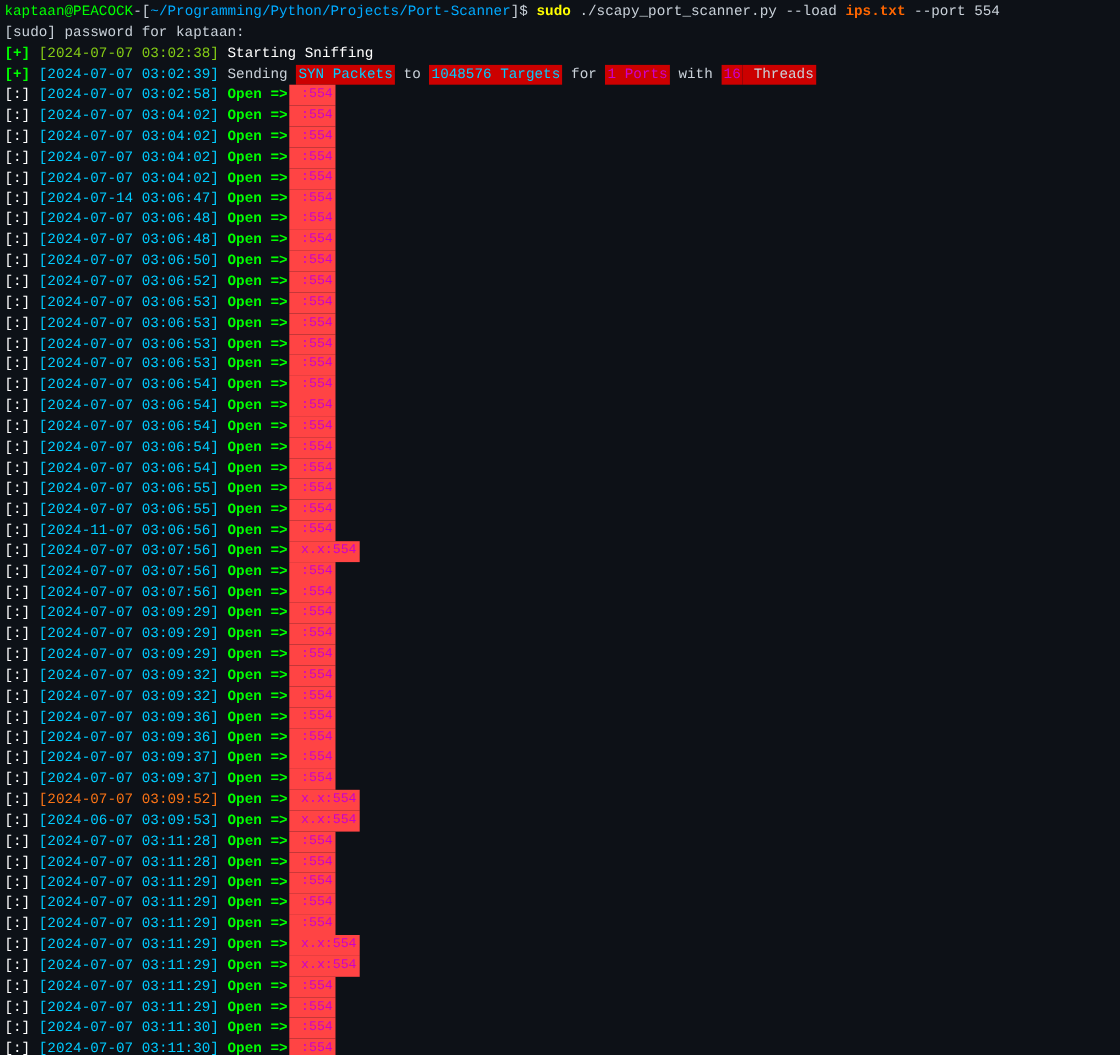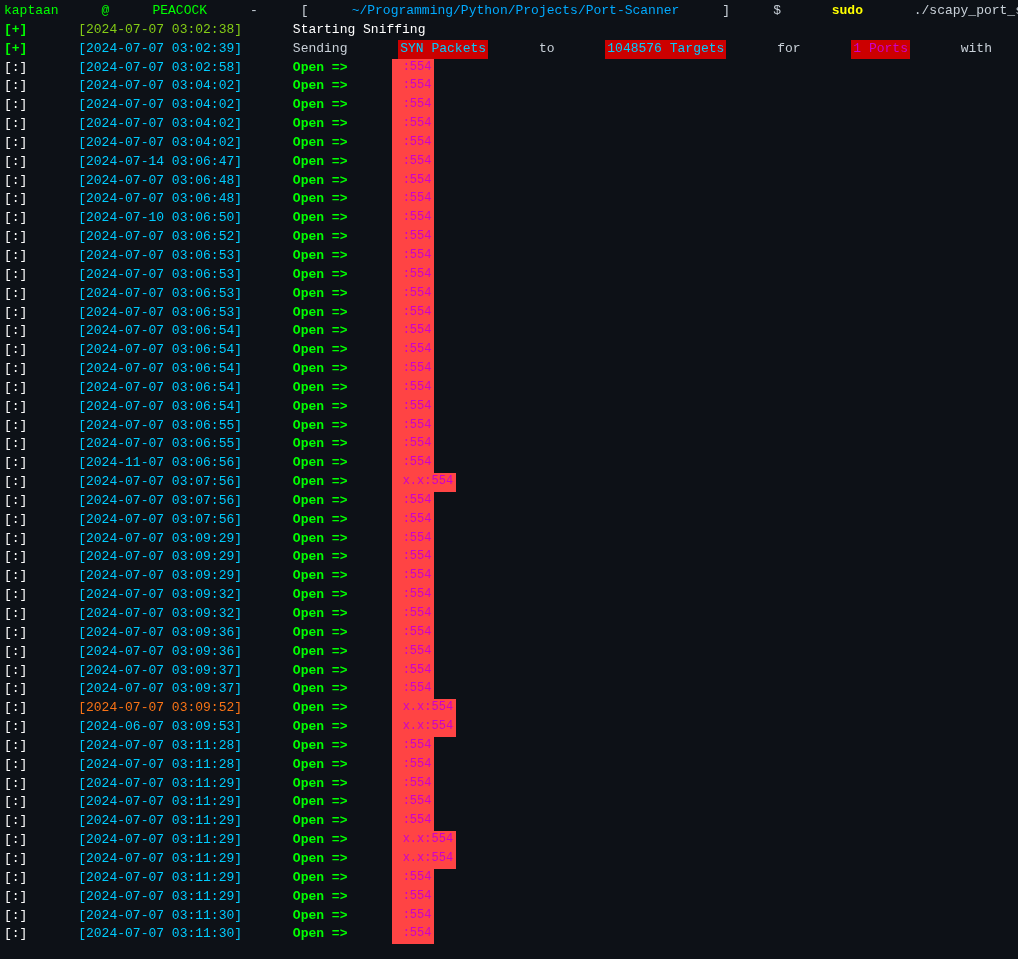--- a/index.html
+++ b/index.html
@@ -14,21 +14,20 @@
     }
     .terminal {
       background-color: #0d1117;
       padding: 2px 4px;
       line-height: 1.45;
     }
     .line {
       display: flex;
       flex-wrap: nowrap;
       white-space: pre;
-      gap: 43px;
     }
     .prompt-user { color: #00ff00; }
     .prompt-at { color: #00ff00; }
     .prompt-host { color: #00ff00; }
     .prompt-dash { color: #c9d1d9; }
     .prompt-path { color: #00aaff; }
     .prompt-dollar { color: #c9d1d9; }
     .cmd-sudo { color: #ffff00; font-weight: bold; }
     .cmd-script { color: #c9d1d9; }
     .cmd-flag { color: #c9d1d9; }
@@ -37,39 +36,42 @@
   </style>
 </head>
 <body>
 
 <div class="terminal">
 
   <div class="line">
     <span class="prompt-user">kaptaan</span><span class="prompt-at">@</span><span class="prompt-host">PEACOCK</span><span class="prompt-dash">-</span><span style="color:#c9d1d9">[</span><span class="prompt-path">~/Programming/Python/Projects/Port-Scanner</span><span style="color:#c9d1d9">]</span><span class="prompt-dollar">$ </span><span class="cmd-sudo">sudo</span><span class="cmd-script"> ./scapy_port_scanner.py --load </span><span class="cmd-ips">ips.txt</span><span class="cmd-flag"> --port 554</span>
   </div>
 
+  <div class="line">
+    <span class="sudo-prompt">[sudo] password for kaptaan:</span>
+  </div>
 
   <div class="line">
     <span style="color:#00ff00;font-weight:bold">[+] </span><span style="color:#84cc16">[2024-07-07 03:02:38]</span><span style="color:#ffffff"> Starting Sniffing</span>
   </div>
 
   <div class="line">
     <span style="color:#00ff00;font-weight:bold">[+] </span><span style="color:#00ccff">[2024-07-07 03:02:39]</span><span style="color:#c9d1d9"> Sending </span><span style="background-color:#cc0000;color:#00ccff;padding:0 2px">SYN Packets</span><span style="color:#c9d1d9"> to </span><span style="background-color:#cc0000;color:#00ccff;padding:0 2px">1048576 Targets</span><span style="color:#c9d1d9"> for </span><span style="background-color:#cc0000;color:#cc00cc;padding:0 2px">1 Ports</span><span style="color:#c9d1d9"> with </span><span style="background-color:#cc0000;color:#cc00cc;padding:0 2px">16</span><span style="background-color:#cc0000;color:#c9d1d9;padding:0 2px"> Threads</span>
   </div>
 
   <div id="log-lines">
       <div class="line"><span style="color:#ffffff;font-weight:normal">[:] </span><span style="color:#00ccff">[2024-07-07 03:02:58]</span><span style="color:#00ff00;font-weight:bold"> Open =&gt;</span><span style="display:inline-block;background-color:#ff4444;color:#cc00cc;padding:0 3px;min-width:28px;margin-left:2px;font-size:12px">&nbsp;:554</span></div>
       <div class="line"><span style="color:#ffffff;font-weight:normal">[:] </span><span style="color:#00ccff">[2024-07-07 03:04:02]</span><span style="color:#00ff00;font-weight:bold"> Open =&gt;</span><span style="display:inline-block;background-color:#ff4444;color:#cc00cc;padding:0 3px;min-width:28px;margin-left:2px;font-size:12px">&nbsp;:554</span></div>
       <div class="line"><span style="color:#ffffff;font-weight:normal">[:] </span><span style="color:#00ccff">[2024-07-07 03:04:02]</span><span style="color:#00ff00;font-weight:bold"> Open =&gt;</span><span style="display:inline-block;background-color:#ff4444;color:#cc00cc;padding:0 3px;min-width:28px;margin-left:2px;font-size:12px">&nbsp;:554</span></div>
       <div class="line"><span style="color:#ffffff;font-weight:normal">[:] </span><span style="color:#00ccff">[2024-07-07 03:04:02]</span><span style="color:#00ff00;font-weight:bold"> Open =&gt;</span><span style="display:inline-block;background-color:#ff4444;color:#cc00cc;padding:0 3px;min-width:28px;margin-left:2px;font-size:12px">&nbsp;:554</span></div>
       <div class="line"><span style="color:#ffffff;font-weight:normal">[:] </span><span style="color:#00ccff">[2024-07-07 03:04:02]</span><span style="color:#00ff00;font-weight:bold"> Open =&gt;</span><span style="display:inline-block;background-color:#ff4444;color:#cc00cc;padding:0 3px;min-width:28px;margin-left:2px;font-size:12px">&nbsp;:554</span></div>
       <div class="line"><span style="color:#ffffff;font-weight:normal">[:] </span><span style="color:#00ccff">[2024-07-14 03:06:47]</span><span style="color:#00ff00;font-weight:bold"> Open =&gt;</span><span style="display:inline-block;background-color:#ff4444;color:#cc00cc;padding:0 3px;min-width:28px;margin-left:2px;font-size:12px">&nbsp;:554</span></div>
       <div class="line"><span style="color:#ffffff;font-weight:normal">[:] </span><span style="color:#00ccff">[2024-07-07 03:06:48]</span><span style="color:#00ff00;font-weight:bold"> Open =&gt;</span><span style="display:inline-block;background-color:#ff4444;color:#cc00cc;padding:0 3px;min-width:28px;margin-left:2px;font-size:12px">&nbsp;:554</span></div>
       <div class="line"><span style="color:#ffffff;font-weight:normal">[:] </span><span style="color:#00ccff">[2024-07-07 03:06:48]</span><span style="color:#00ff00;font-weight:bold"> Open =&gt;</span><span style="display:inline-block;background-color:#ff4444;color:#cc00cc;padding:0 3px;min-width:28px;margin-left:2px;font-size:12px">&nbsp;:554</span></div>
-      <div class="line"><span style="color:#ffffff;font-weight:normal">[:] </span><span style="color:#00ccff">[2024-07-10 03:06:50]</span><span style="color:#00ff00;font-weight:bold"> Open =&gt;</span><span style="display:inline-block;background-color:#ff4444;color:#cc00cc;padding:0 3px;min-width:28px;margin-left:2px;font-size:12px">&nbsp;:554</span></div>
+      <div class="line"><span style="color:#ffffff;font-weight:normal">[:] </span><span style="color:#00ccff">[2024-07-07 03:06:50]</span><span style="color:#00ff00;font-weight:bold"> Open =&gt;</span><span style="display:inline-block;background-color:#ff4444;color:#cc00cc;padding:0 3px;min-width:28px;margin-left:2px;font-size:12px">&nbsp;:554</span></div>
       <div class="line"><span style="color:#ffffff;font-weight:normal">[:] </span><span style="color:#00ccff">[2024-07-07 03:06:52]</span><span style="color:#00ff00;font-weight:bold"> Open =&gt;</span><span style="display:inline-block;background-color:#ff4444;color:#cc00cc;padding:0 3px;min-width:28px;margin-left:2px;font-size:12px">&nbsp;:554</span></div>
       <div class="line"><span style="color:#ffffff;font-weight:normal">[:] </span><span style="color:#00ccff">[2024-07-07 03:06:53]</span><span style="color:#00ff00;font-weight:bold"> Open =&gt;</span><span style="display:inline-block;background-color:#ff4444;color:#cc00cc;padding:0 3px;min-width:28px;margin-left:2px;font-size:12px">&nbsp;:554</span></div>
       <div class="line"><span style="color:#ffffff;font-weight:normal">[:] </span><span style="color:#00ccff">[2024-07-07 03:06:53]</span><span style="color:#00ff00;font-weight:bold"> Open =&gt;</span><span style="display:inline-block;background-color:#ff4444;color:#cc00cc;padding:0 3px;min-width:28px;margin-left:2px;font-size:12px">&nbsp;:554</span></div>
       <div class="line"><span style="color:#ffffff;font-weight:normal">[:] </span><span style="color:#00ccff">[2024-07-07 03:06:53]</span><span style="color:#00ff00;font-weight:bold"> Open =&gt;</span><span style="display:inline-block;background-color:#ff4444;color:#cc00cc;padding:0 3px;min-width:28px;margin-left:2px;font-size:12px">&nbsp;:554</span></div>
       <div class="line"><span style="color:#ffffff;font-weight:normal">[:] </span><span style="color:#00ccff">[2024-07-07 03:06:53]</span><span style="color:#00ff00;font-weight:bold"> Open =&gt;</span><span style="display:inline-block;background-color:#ff4444;color:#cc00cc;padding:0 3px;min-width:28px;margin-left:2px;font-size:12px">&nbsp;:554</span></div>
       <div class="line"><span style="color:#ffffff;font-weight:normal">[:] </span><span style="color:#00ccff">[2024-07-07 03:06:54]</span><span style="color:#00ff00;font-weight:bold"> Open =&gt;</span><span style="display:inline-block;background-color:#ff4444;color:#cc00cc;padding:0 3px;min-width:28px;margin-left:2px;font-size:12px">&nbsp;:554</span></div>
       <div class="line"><span style="color:#ffffff;font-weight:normal">[:] </span><span style="color:#00ccff">[2024-07-07 03:06:54]</span><span style="color:#00ff00;font-weight:bold"> Open =&gt;</span><span style="display:inline-block;background-color:#ff4444;color:#cc00cc;padding:0 3px;min-width:28px;margin-left:2px;font-size:12px">&nbsp;:554</span></div>
       <div class="line"><span style="color:#ffffff;font-weight:normal">[:] </span><span style="color:#00ccff">[2024-07-07 03:06:54]</span><span style="color:#00ff00;font-weight:bold"> Open =&gt;</span><span style="display:inline-block;background-color:#ff4444;color:#cc00cc;padding:0 3px;min-width:28px;margin-left:2px;font-size:12px">&nbsp;:554</span></div>
       <div class="line"><span style="color:#ffffff;font-weight:normal">[:] </span><span style="color:#00ccff">[2024-07-07 03:06:54]</span><span style="color:#00ff00;font-weight:bold"> Open =&gt;</span><span style="display:inline-block;background-color:#ff4444;color:#cc00cc;padding:0 3px;min-width:28px;margin-left:2px;font-size:12px">&nbsp;:554</span></div>
       <div class="line"><span style="color:#ffffff;font-weight:normal">[:] </span><span style="color:#00ccff">[2024-07-07 03:06:54]</span><span style="color:#00ff00;font-weight:bold"> Open =&gt;</span><span style="display:inline-block;background-color:#ff4444;color:#cc00cc;padding:0 3px;min-width:28px;margin-left:2px;font-size:12px">&nbsp;:554</span></div>

